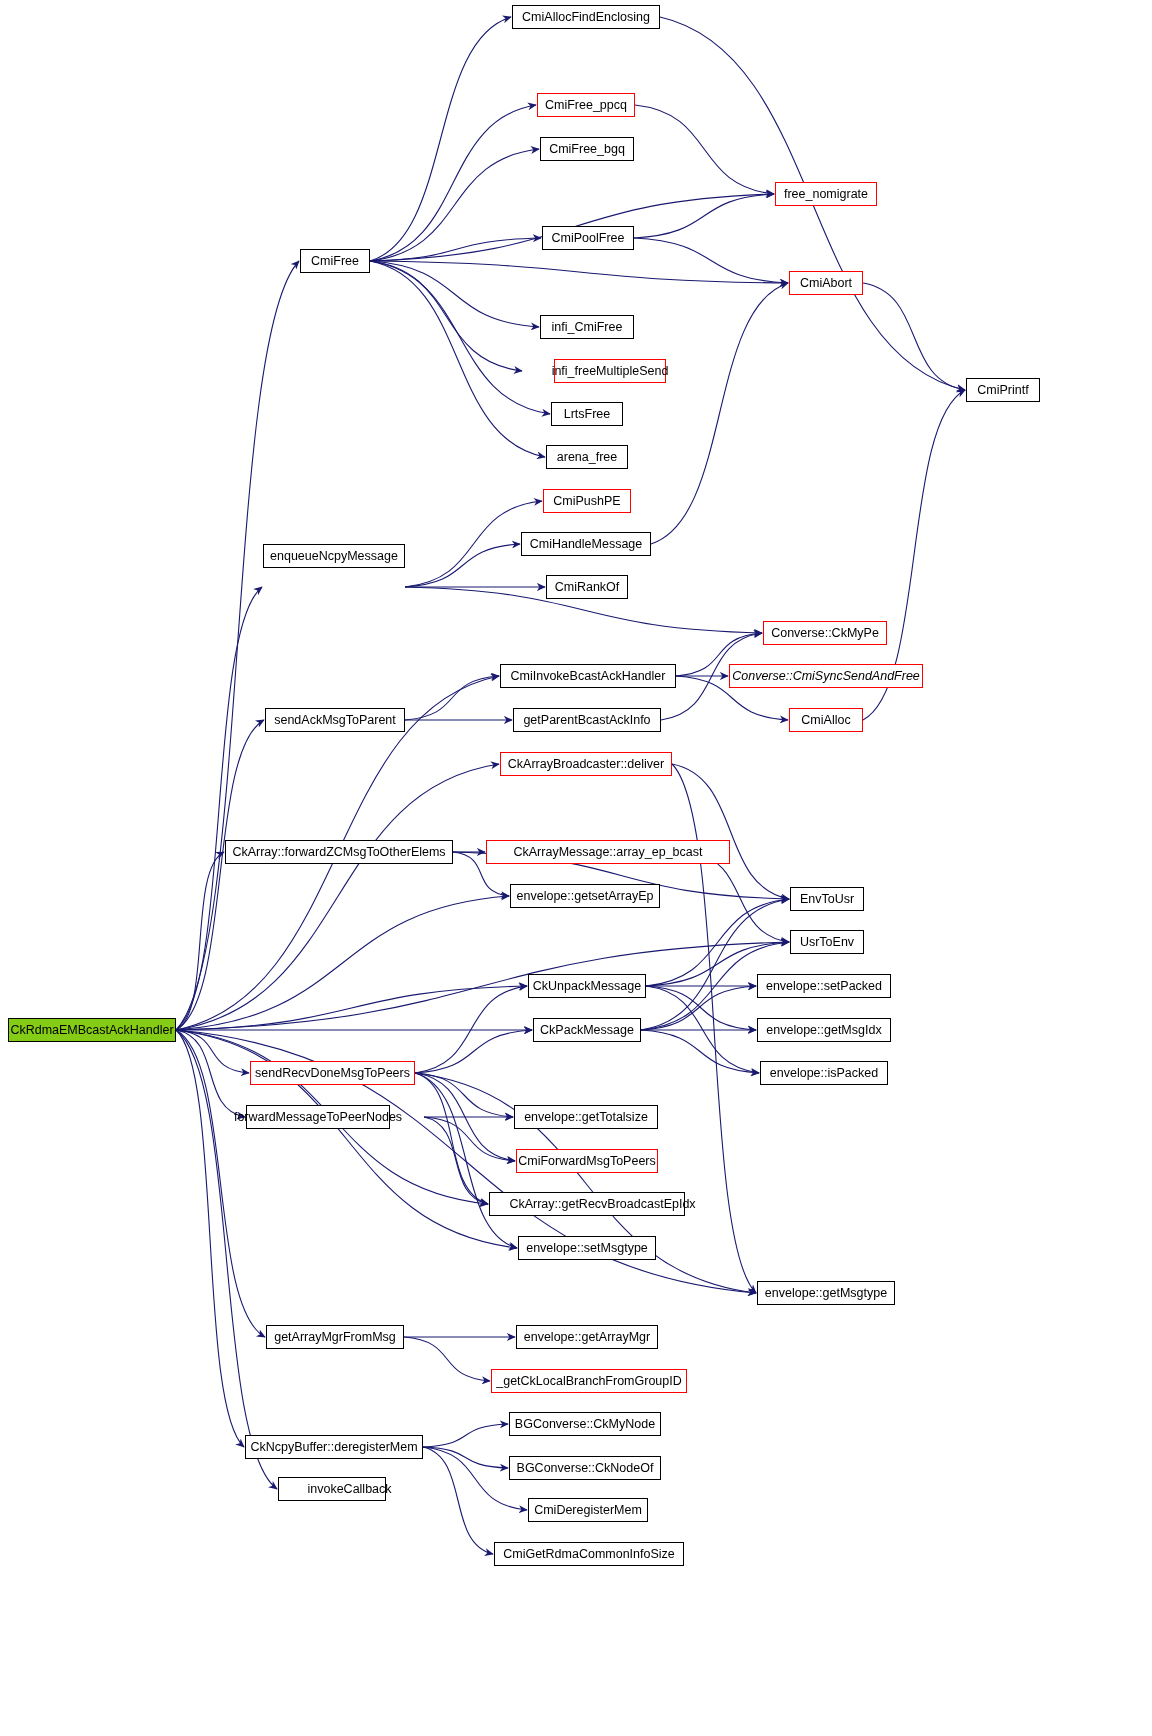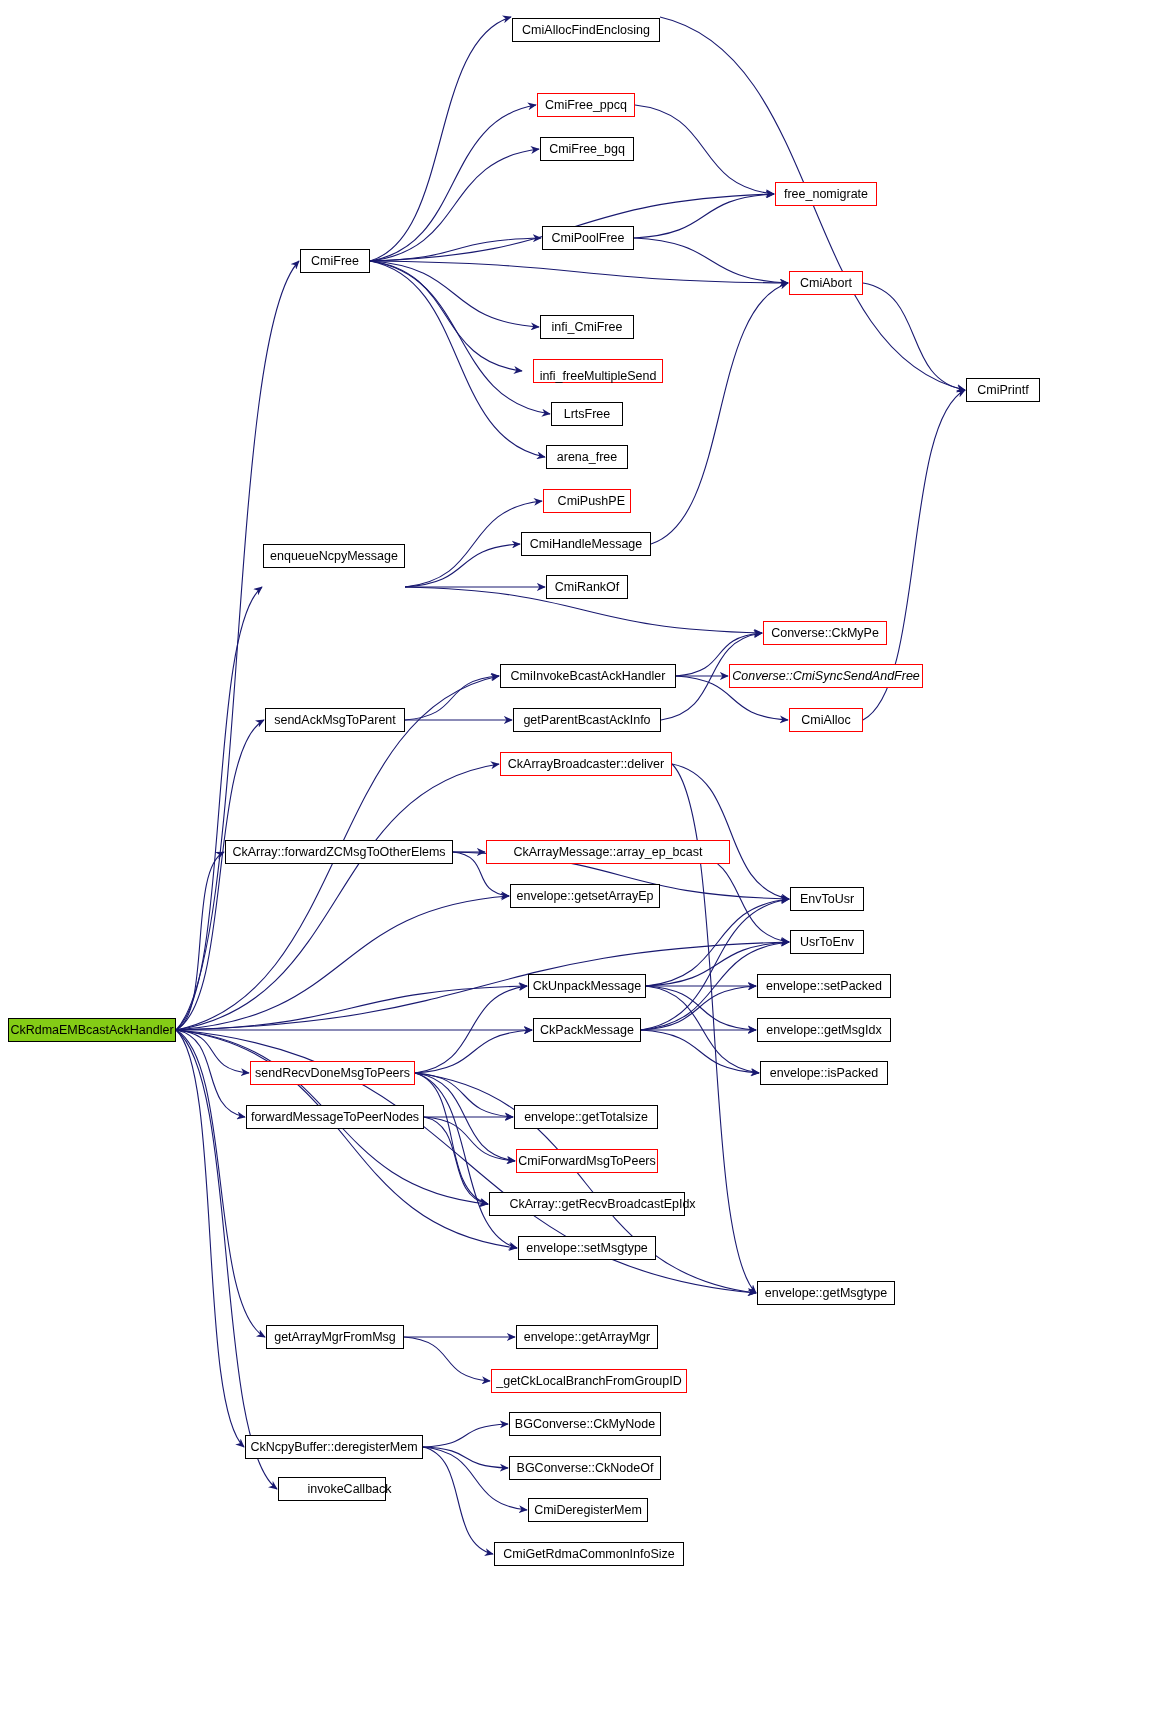--- a/index.html
+++ b/index.html
@@ -124,21 +124,21 @@
         <path d="M176,1030 C478,1056.3 454,1266.7 756,1293" marker-end="url(#ah)"></path>
         <path d="M176,1030 C232.5,1060.7 208.5,1306.3 265,1337" marker-end="url(#ah)"></path>
         <path d="M176,1030 C222,1071.7 198,1405.3 244,1447" marker-end="url(#ah)"></path>
         <path d="M176,1030 C238.5,1075.9 214.5,1443.1 277,1489" marker-end="url(#ah)"></path>
       </g>
   </svg>
   <div id="node-layer">
       <div class="node root" style="left: 8px; top: 1018px; width: 168px;">
         <span>CkRdmaEMBcastAckHandler</span>
       </div>
-      <div class="node" style="left: 512px; top: 18px; width: 148px;">
+      <div class="node" style="left: 512px; top: 5px; width: 148px;">
         <span>CmiAllocFindEnclosing</span>
       </div>
       <div class="node red" style="left: 537px; top: 93px; width: 98px;">
         <span>CmiFree_ppcq</span>
       </div>
       <div class="node" style="left: 540px; top: 137px; width: 94px;">
         <span>CmiFree_bgq</span>
       </div>
       <div class="node red" style="left: 775px; top: 182px; width: 102px;">
         <span>free_nomigrate</span>
@@ -148,33 +148,33 @@
       </div>
       <div class="node red" style="left: 789px; top: 271px; width: 74px;">
         <span>CmiAbort</span>
       </div>
       <div class="node" style="left: 300px; top: 249px; width: 70px;">
         <span>CmiFree</span>
       </div>
       <div class="node" style="left: 540px; top: 315px; width: 94px;">
         <span>infi_CmiFree</span>
       </div>
-      <div class="node red" style="left: 533px; top: 359px; width: 130px; align-items: flex-end;">
+      <div class="node red" style="left: 554px; top: 359px; width: 112px;">
         <span>infi_freeMultipleSend</span>
       </div>
       <div class="node" style="left: 551px; top: 402px; width: 72px;">
         <span>LrtsFree</span>
       </div>
       <div class="node" style="left: 546px; top: 445px; width: 82px;">
         <span>arena_free</span>
       </div>
       <div class="node" style="left: 966px; top: 378px; width: 74px;">
         <span>CmiPrintf</span>
       </div>
-      <div class="node red" style="left: 543px; top: 489px; width: 88px; justify-content: flex-end;">
+      <div class="node red" style="left: 543px; top: 489px; width: 88px;">
         <span>CmiPushPE</span>
       </div>
       <div class="node" style="left: 521px; top: 532px; width: 130px;">
         <span>CmiHandleMessage</span>
       </div>
       <div class="node" style="left: 263px; top: 544px; width: 142px;">
         <span>enqueueNcpyMessage</span>
       </div>
       <div class="node" style="left: 546px; top: 575px; width: 82px;">
         <span>CmiRankOf</span>
@@ -226,21 +226,21 @@
       </div>
       <div class="node" style="left: 757px; top: 1018px; width: 134px;">
         <span>envelope::getMsgIdx</span>
       </div>
       <div class="node" style="left: 760px; top: 1061px; width: 128px;">
         <span>envelope::isPacked</span>
       </div>
       <div class="node red" style="left: 250px; top: 1061px; width: 165px;">
         <span>sendRecvDoneMsgToPeers</span>
       </div>
-      <div class="node" style="left: 246px; top: 1105px; width: 178px;">
+      <div class="node" style="left: 246px; top: 1105px; width: 144px;">
         <span>forwardMessageToPeerNodes</span>
       </div>
       <div class="node" style="left: 514px; top: 1105px; width: 144px;">
         <span>envelope::getTotalsize</span>
       </div>
       <div class="node red" style="left: 516px; top: 1149px; width: 142px;">
         <span>CmiForwardMsgToPeers</span>
       </div>
       <div class="node" style="left: 489px; top: 1192px; width: 196px; padding-left: 36px;">
         <span>CkArray::getRecvBroadcastEpIdx</span>

